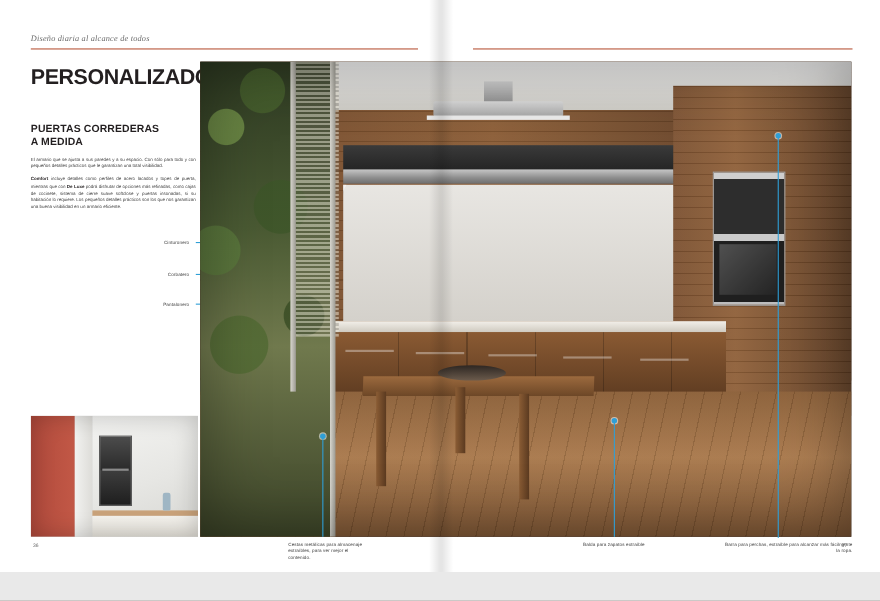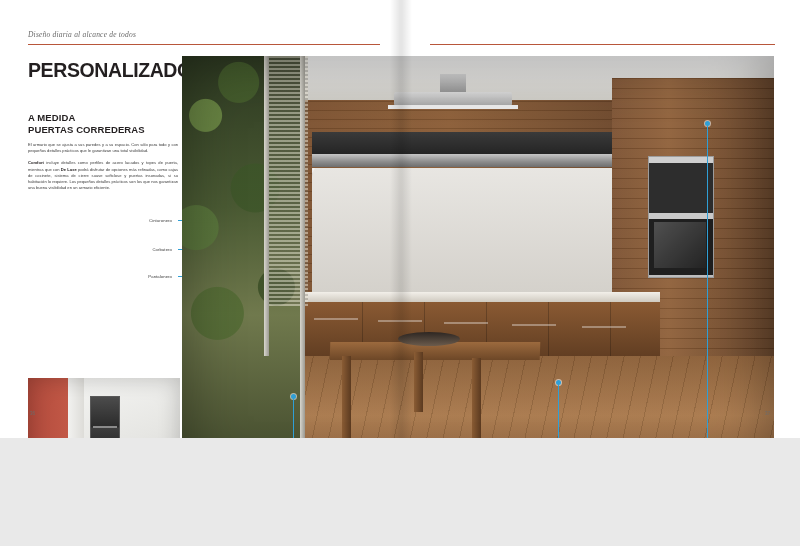--- a/index.html
+++ b/index.html
@@ -10,21 +10,21 @@
   body {
     width: 800px;
     height: 546px;
     overflow: hidden;
     font-family: "Liberation Sans", sans-serif;
   }
 
   .spread {
     position: relative;
     width: 800px;
-    height: 438px;
+    height: 520px;
     background: #ffffff;
     overflow: hidden;
   }
 
   
   .gutter {
     position: absolute;
     top: 0;
     left: 390px;
     width: 22px;
@@ -351,22 +351,22 @@
 
   <div class="header-kicker">Diseño diaria al alcance de todos</div>
   <div class="header-rule"></div>
   <div class="header-rule-right"></div>
 
   <div class="title-block">
     <div class="title-line">PERSONALIZADO</div>
   </div>
 
   <div class="subtitle-block">
+    <div class="subtitle-line">PUERTAS CORREDERAS</div>
     <div class="subtitle-line">A MEDIDA</div>
-    <div class="subtitle-line">PUERTAS CORREDERAS</div>
   </div>
 
   <div class="body-copy">
     <p>El armario que se ajusta a sus paredes y a su espacio. Con sólo para todo y con pequeños detalles prácticos que le garantizan una total visibilidad.</p>
     <p><b>Comfort</b><span> incluye detalles como perfiles de acero lacados y topes de puerta, mientras que con </span><b>De Luxe</b><span> podrá disfrutar de opciones más refinadas, como cajas de cocinete, sistema de cierre suave softclose y puertas insonadas, si su habitación lo requiere. Los pequeños detalles prácticos son los que nos garantizan una buena visibilidad en un armario eficiente.</span></p>
   </div>
 
   <div class="callout" style="left:100px; top:218px; width:72px;">Cinturonero</div>
   <div class="lead-line" style="left:178px; top:220px; width:130px;"></div>
   <div class="dot" style="left:305px; top:218px;"></div>

